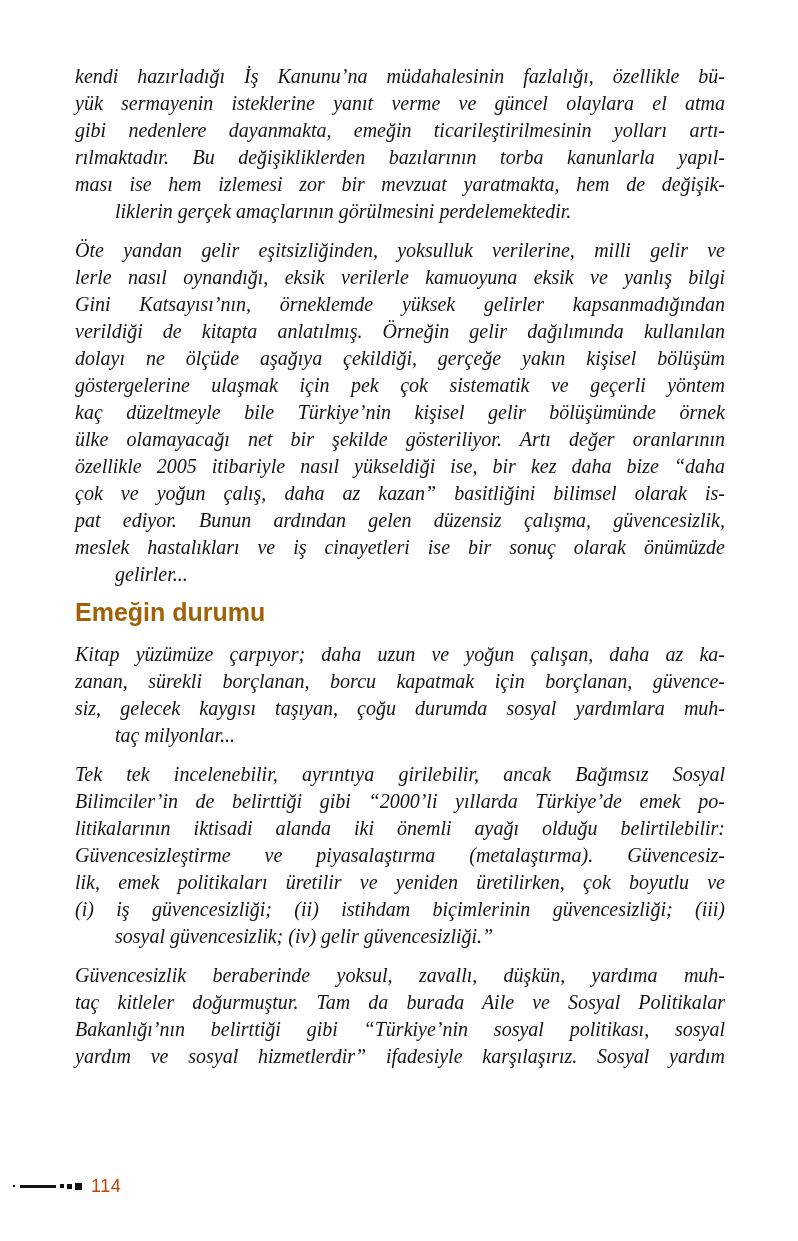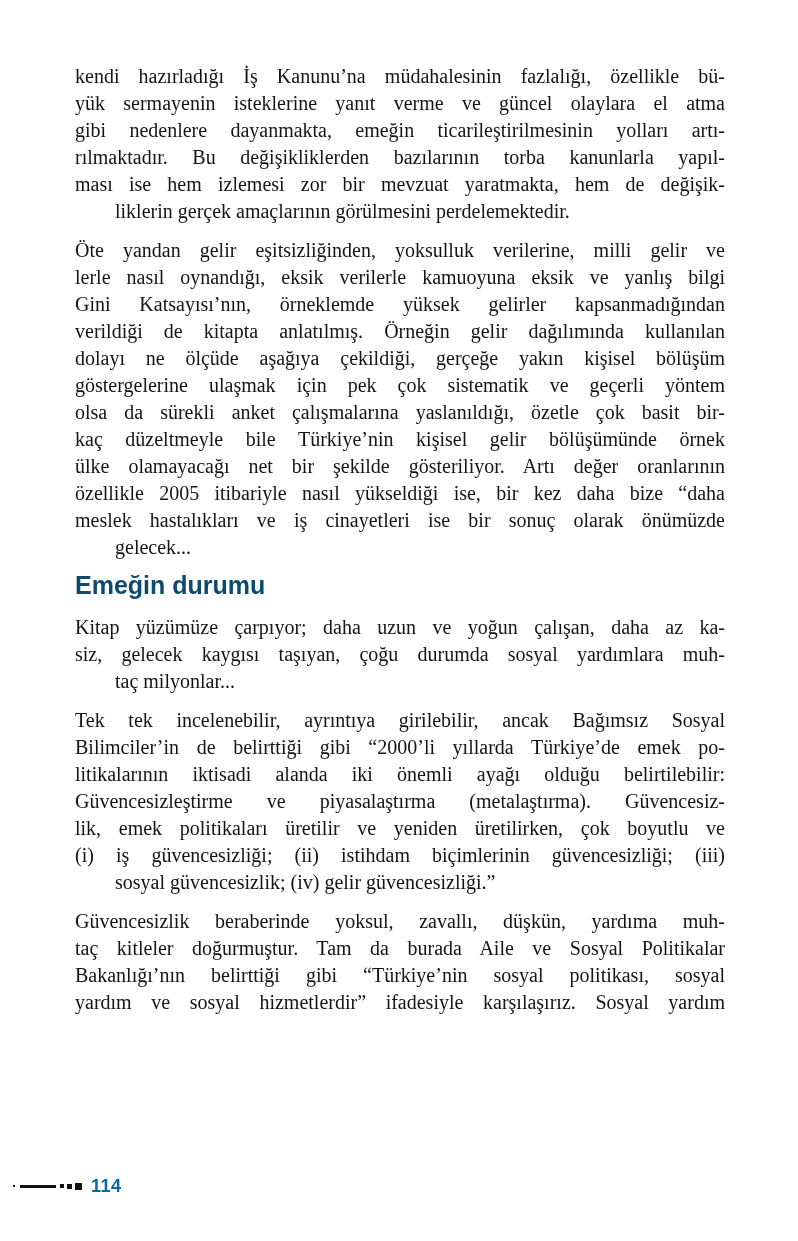--- a/index.html
+++ b/index.html
@@ -25,31 +25,32 @@
     margin: 0 0 12px 0;
   }
   .line {
     font-family: "Liberation Serif", "DejaVu Serif", serif;
     font-size: 20px;
     line-height: 27px;
     text-align: justify;
     text-align-last: justify;
     white-space: normal;
     color: #141414;
+    font-style: italic;
   }
   .line.last {
     text-align-last: left;
     margin-left: 40px;
   }
   .section-heading {
     font-family: "Liberation Sans", "DejaVu Sans", sans-serif;
     font-weight: bold;
     font-size: 25px;
     line-height: 25px;
-    color: #0c4a6e;
+    color: #a16207;
     margin: 8px 0 16px 0;
   }
   .footer {
     position: absolute;
     left: 13px;
     top: 1177px;
     display: flex;
     align-items: center;
     gap: 0;
   }
@@ -82,24 +83,24 @@
     margin-right: 3px;
   }
   .footer-mark .sq3 {
     width: 7px;
     height: 7px;
     background: #111;
     margin-right: 9px;
   }
   .page-number {
     font-family: "Liberation Sans", "DejaVu Sans", sans-serif;
-    font-weight: bold;
+    font-weight: normal;
     font-size: 18px;
     line-height: 18px;
-    color: #0369a1;
+    color: #c2410c;
     letter-spacing: 0.5px;
   }
 </style>
 </head>
 <body>
 
 <div class="page">
 
   <div class="text-block" id="text-block">
       <div class="paragraph">
@@ -110,30 +111,32 @@
         <div class="line">ması ise hem izlemesi zor bir mevzuat yaratmakta, hem de değişik-</div>
         <div class="line last">liklerin gerçek amaçlarının görülmesini perdelemektedir.</div>
       </div>
       <div class="paragraph">
         <div class="line">Öte yandan gelir eşitsizliğinden, yoksulluk verilerine, milli gelir ve</div>
         <div class="line">lerle nasıl oynandığı, eksik verilerle kamuoyuna eksik ve yanlış bilgi</div>
         <div class="line">Gini Katsayısı’nın, örneklemde yüksek gelirler kapsanmadığından</div>
         <div class="line">verildiği de kitapta anlatılmış. Örneğin gelir dağılımında kullanılan</div>
         <div class="line">dolayı ne ölçüde aşağıya çekildiği, gerçeğe yakın kişisel bölüşüm</div>
         <div class="line">göstergelerine ulaşmak için pek çok sistematik ve geçerli yöntem</div>
-        <div class="line">olsa da sürekli anket çalışmalarına yaslanıldığı, özetle çok basit bir-</div>
         <div class="line">kaç düzeltmeyle bile Türkiye’nin kişisel gelir bölüşümünde örnek</div>
         <div class="line">ülke olamayacağı net bir şekilde gösteriliyor. Artı değer oranlarının</div>
         <div class="line">özellikle 2005 itibariyle nasıl yükseldiği ise, bir kez daha bize “daha</div>
+        <div class="line">çok ve yoğun çalış, daha az kazan” basitliğini bilimsel olarak is-</div>
+        <div class="line">pat ediyor. Bunun ardından gelen düzensiz çalışma, güvencesizlik,</div>
         <div class="line">meslek hastalıkları ve iş cinayetleri ise bir sonuç olarak önümüzde</div>
-        <div class="line last">gelecek...</div>
+        <div class="line last">gelirler...</div>
       </div>
       <h2 class="section-heading">Emeğin durumu</h2>
       <div class="paragraph">
         <div class="line">Kitap yüzümüze çarpıyor; daha uzun ve yoğun çalışan, daha az ka-</div>
+        <div class="line">zanan, sürekli borçlanan, borcu kapatmak için borçlanan, güvence-</div>
         <div class="line">siz, gelecek kaygısı taşıyan, çoğu durumda sosyal yardımlara muh-</div>
         <div class="line last">taç milyonlar...</div>
       </div>
       <div class="paragraph">
         <div class="line">Tek tek incelenebilir, ayrıntıya girilebilir, ancak Bağımsız Sosyal</div>
         <div class="line">Bilimciler’in de belirttiği gibi “2000’li yıllarda Türkiye’de emek po-</div>
         <div class="line">litikalarının iktisadi alanda iki önemli ayağı olduğu belirtilebilir:</div>
         <div class="line">Güvencesizleştirme ve piyasalaştırma (metalaştırma). Güvencesiz-</div>
         <div class="line">lik, emek politikaları üretilir ve yeniden üretilirken, çok boyutlu ve</div>
         <div class="line">(i) iş güvencesizliği; (ii) istihdam biçimlerinin güvencesizliği; (iii)</div>

